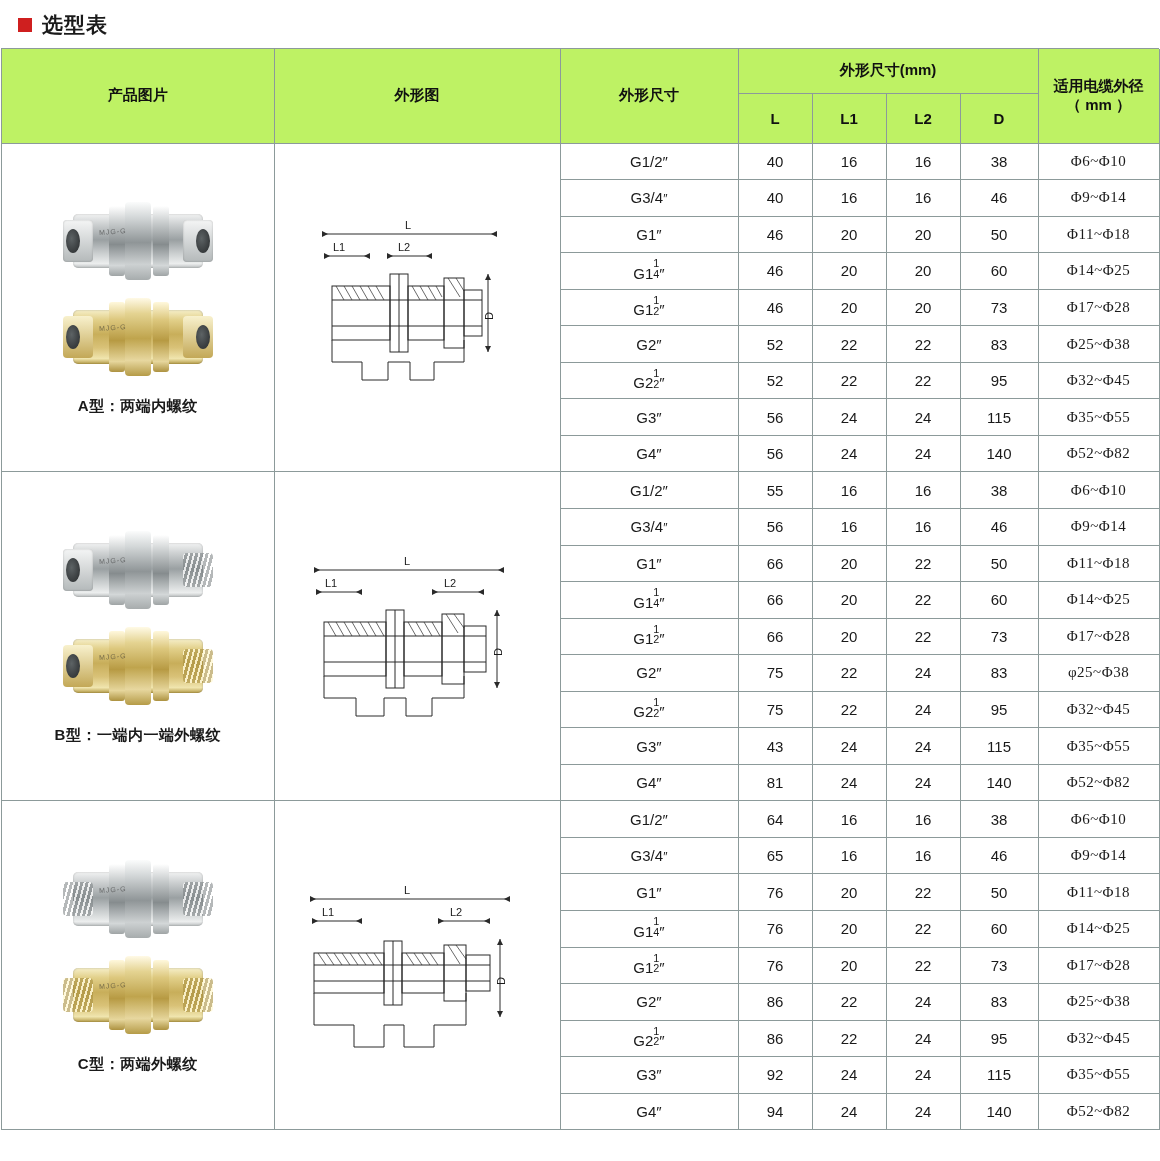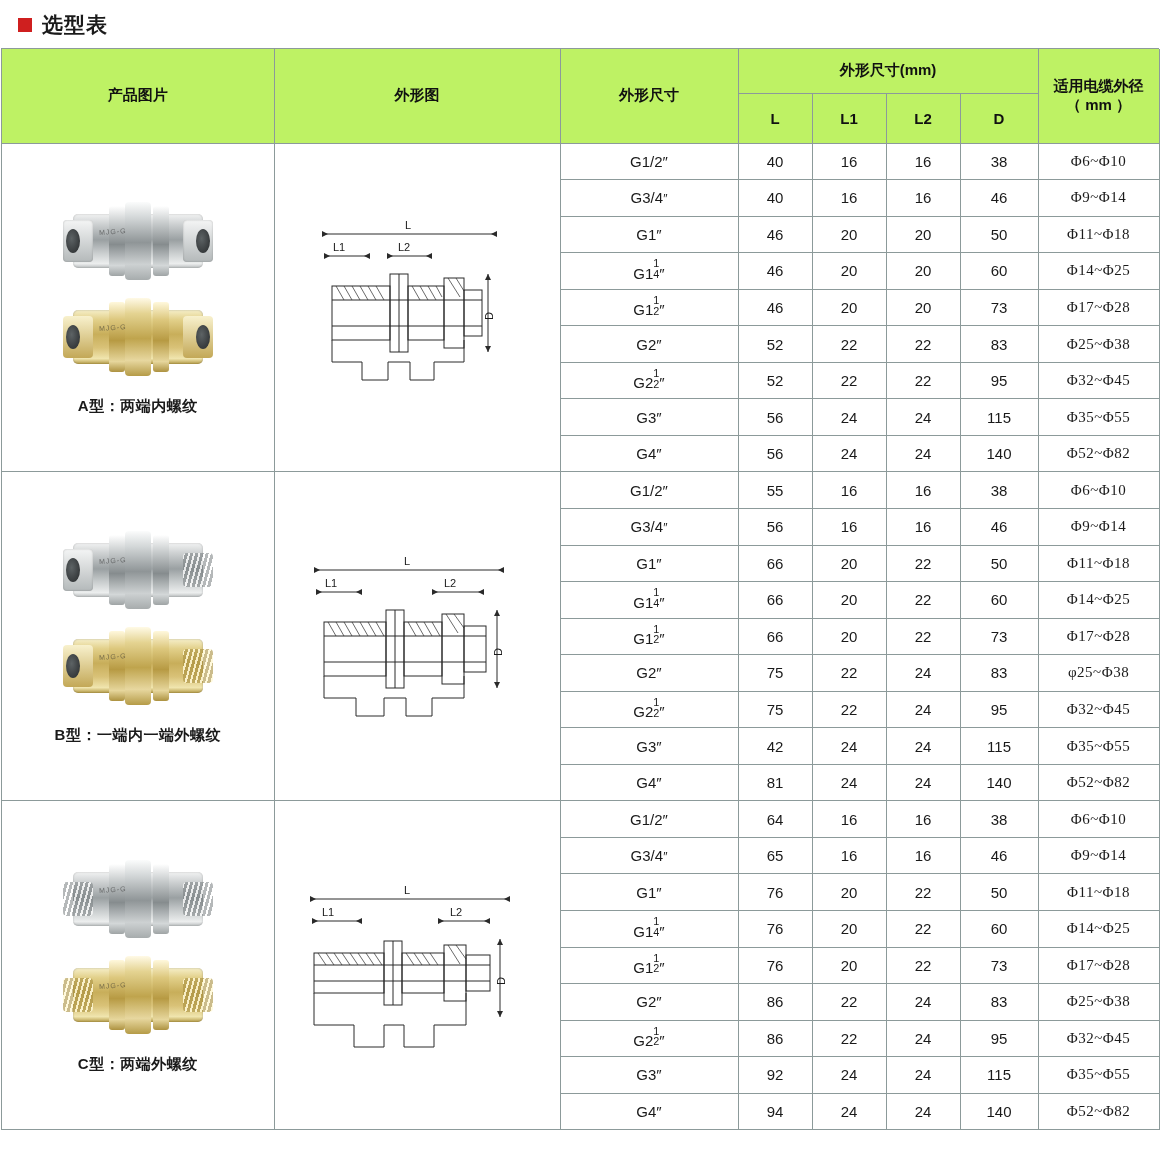--- a/index.html
+++ b/index.html
@@ -508,21 +508,21 @@
     <tr>
       <td class="data-row thread">G2<span class="frac"><span class="n">1</span><span class="d">2</span></span>″</td>
       <td class="data-row num">75</td>
       <td class="data-row num">22</td>
       <td class="data-row num">24</td>
       <td class="data-row num">95</td>
       <td class="data-row cable">Φ32~Φ45</td>
     </tr>
     <tr>
       <td class="data-row thread">G3″</td>
-      <td class="data-row num">42</td>
+      <td class="data-row num">43</td>
       <td class="data-row num">24</td>
       <td class="data-row num">24</td>
       <td class="data-row num">115</td>
       <td class="data-row cable">Φ35~Φ55</td>
     </tr>
     <tr>
       <td class="data-row thread">G4″</td>
       <td class="data-row num">81</td>
       <td class="data-row num">24</td>
       <td class="data-row num">24</td>

